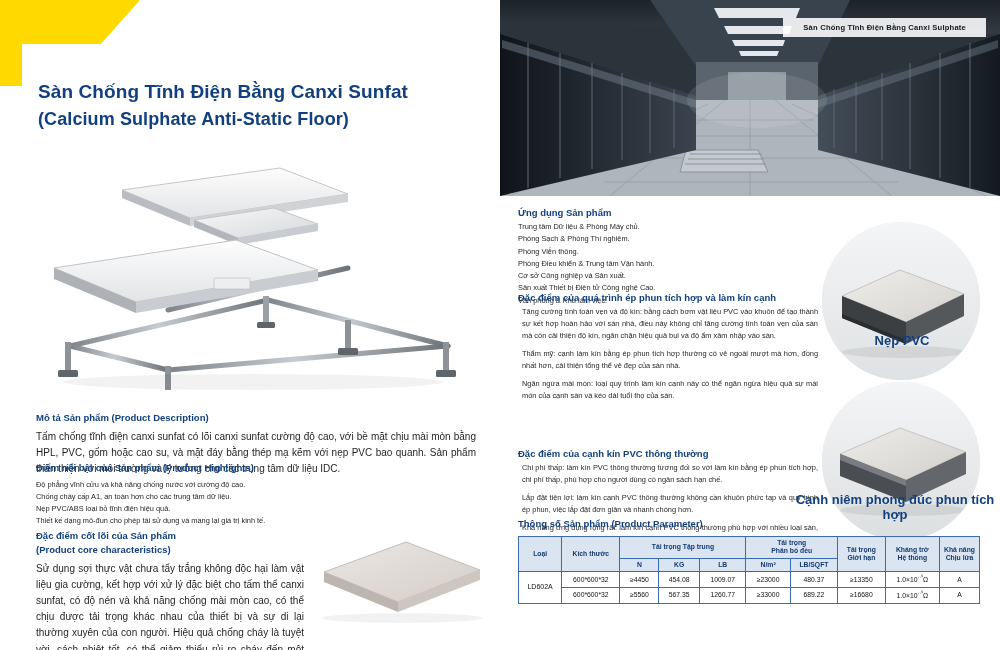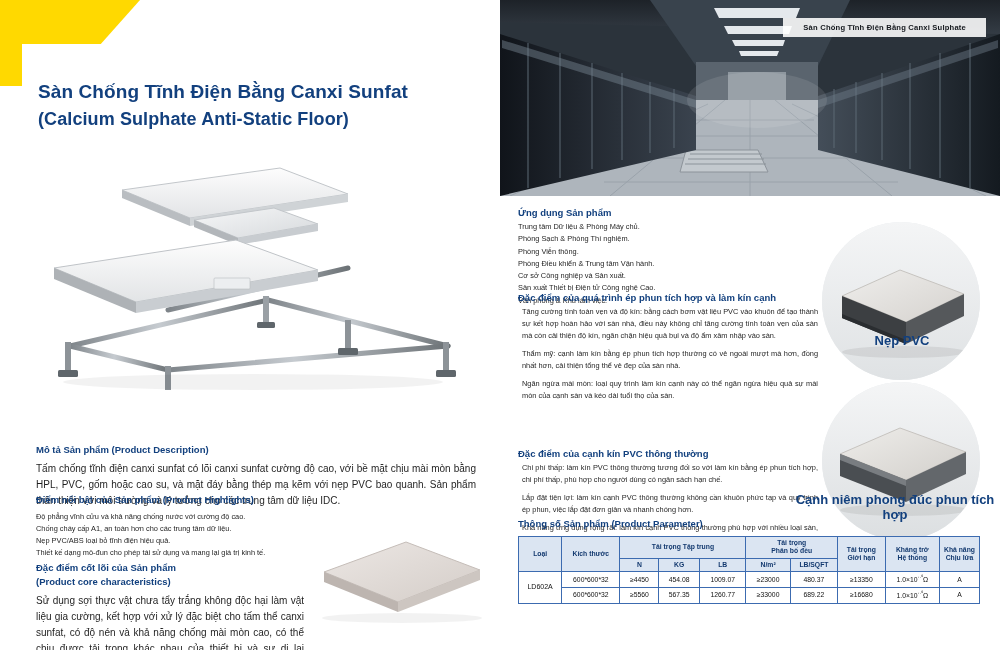--- a/index.html
+++ b/index.html
@@ -38,21 +38,21 @@
     color: #12407e; letter-spacing: .1px;
   }
 
   
   .hero-photo {
     position: absolute; left: 18px; top: 150px; width: 470px; height: 240px;
   }
   .hero-photo svg { display: block; }
 
   
-  .sect { position: absolute; width: 260px; margin-top: 32px; }
+  .sect { position: absolute; width: 260px; }
   .sect h3 {
     margin: 0 0 4px 0; font-size: 9.5px; font-weight: bold; color: #12407e;
     line-height: 1.35;
   }
   .sect p {
     margin: 0; font-size: 10px; line-height: 1.62; color: #1f1f1f;
     text-align: justify;
   }
   .sect .lines div { font-size: 7.4px; line-height: 1.62; color: #1f1f1f; }
 

